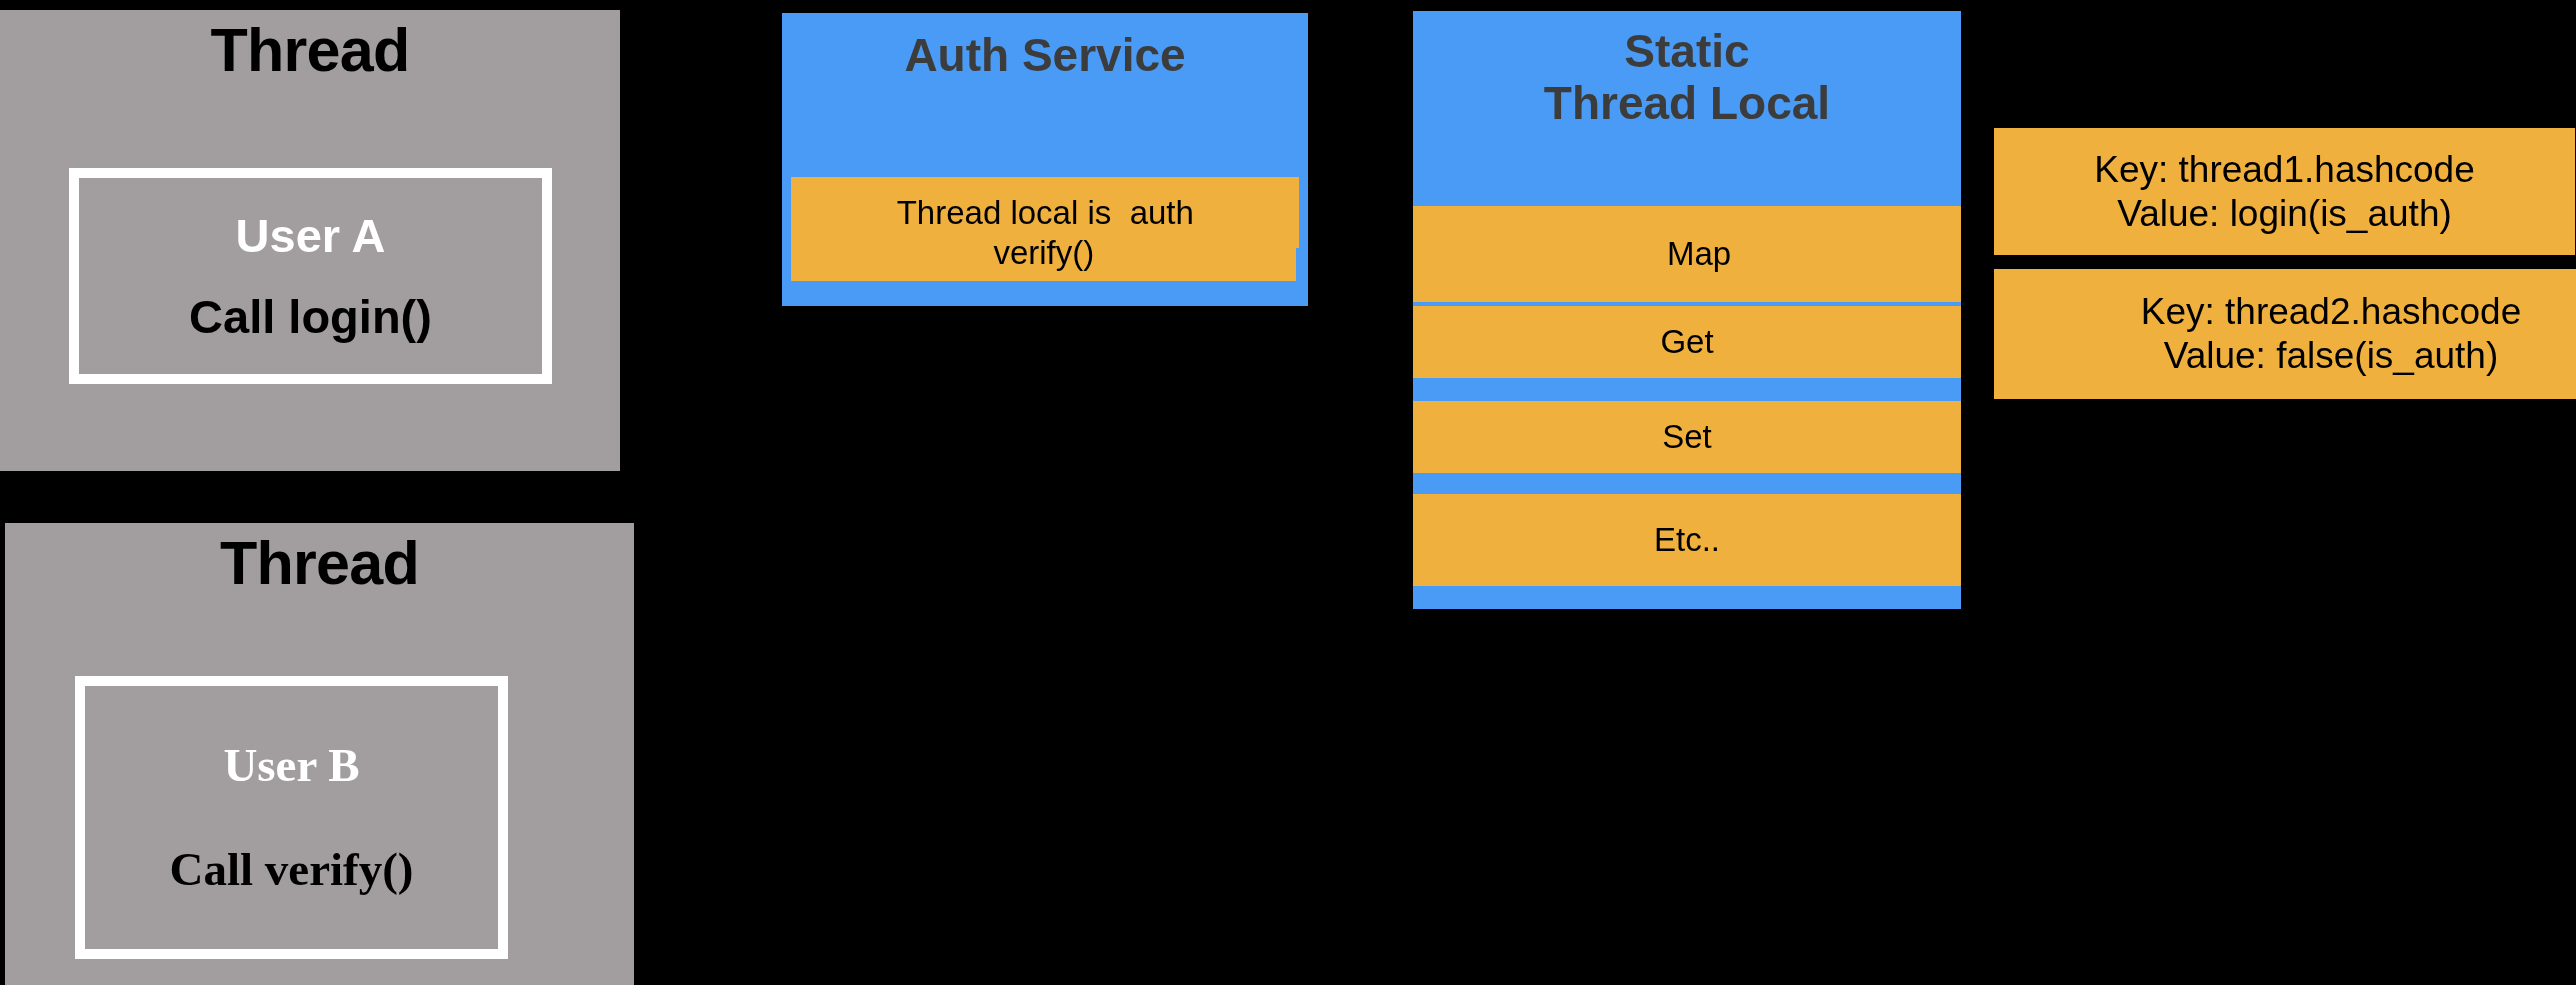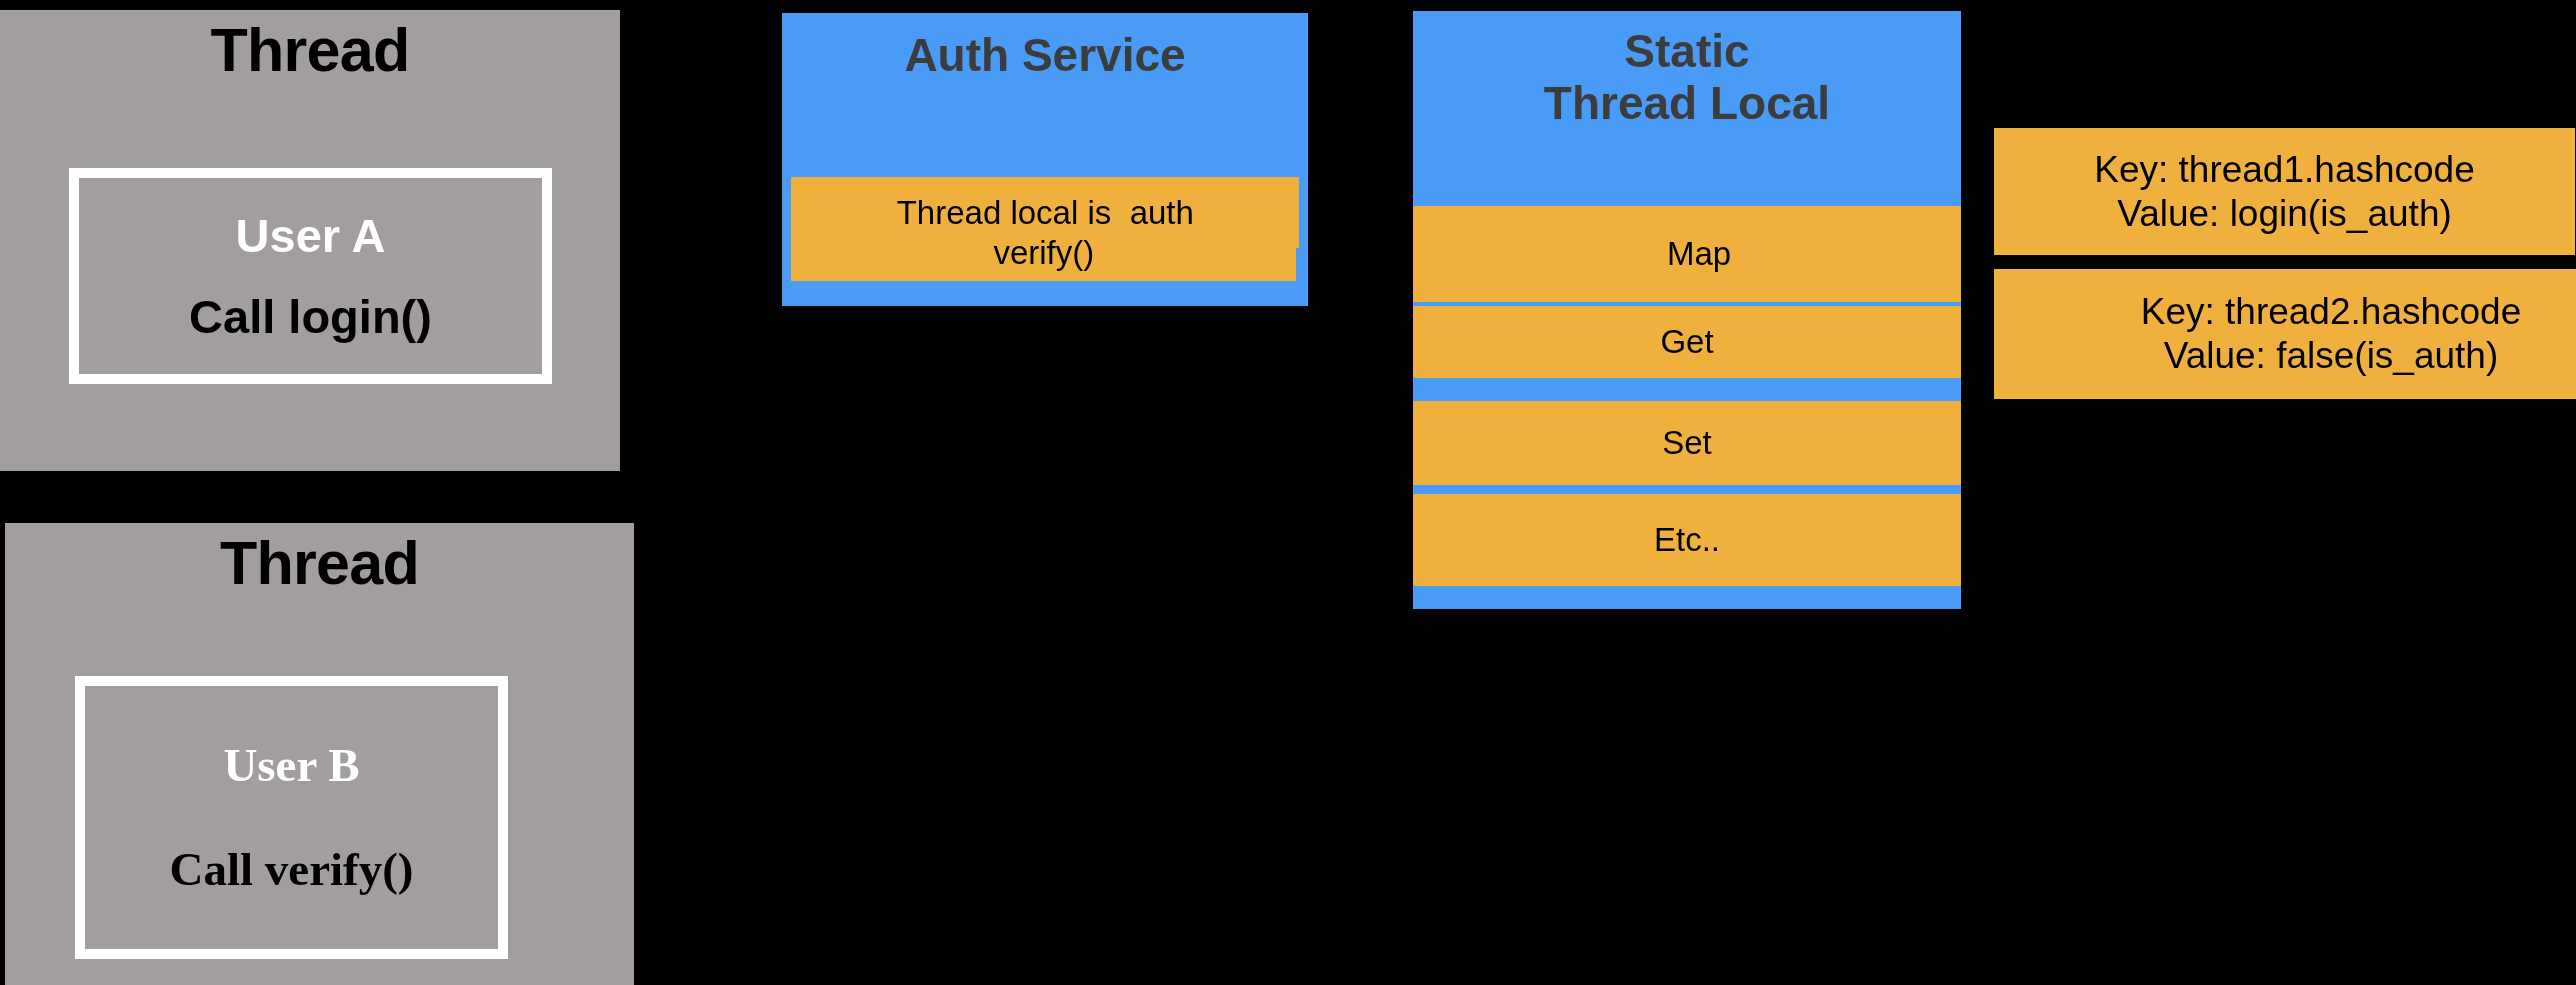--- a/index.html
+++ b/index.html
@@ -138,21 +138,21 @@
     <div class="orange-row big" style="left:9.3px; top:211px; width:505px; height:57px;">verify()</div>
   </div>
 
   <div class="blue-panel" style="left:1413px; top:10.7px; width:548px; height:598px;">
     <div class="blue-title" style="top:15.8px;">
       <div>Static</div>
       <div>Thread Local</div>
     </div>
     <div class="orange-row big" style="left:0px; top:195px; width:548px; height:96px;padding-left:24px;">Map</div>
     <div class="orange-row big" style="left:0px; top:295px; width:548px; height:72px;">Get</div>
-    <div class="orange-row big" style="left:0px; top:390px; width:548px; height:84px;">Set</div>
+    <div class="orange-row big" style="left:0px; top:390px; width:548px; height:72px;">Set</div>
     <div class="orange-row big" style="left:0px; top:483px; width:548px; height:92px;">Etc..</div>
   </div>
 
   <div class="kv-box" style="left:1994px; top:115px; width:581px; height:127px;">
     <div>Key: thread1.hashcode</div>
     <div>Value: login(is_auth)</div>
   </div>
 
   <div class="kv-box" style="left:1994px; top:256px; width:674px; height:130px;">
     <div>Key: thread2.hashcode</div>

